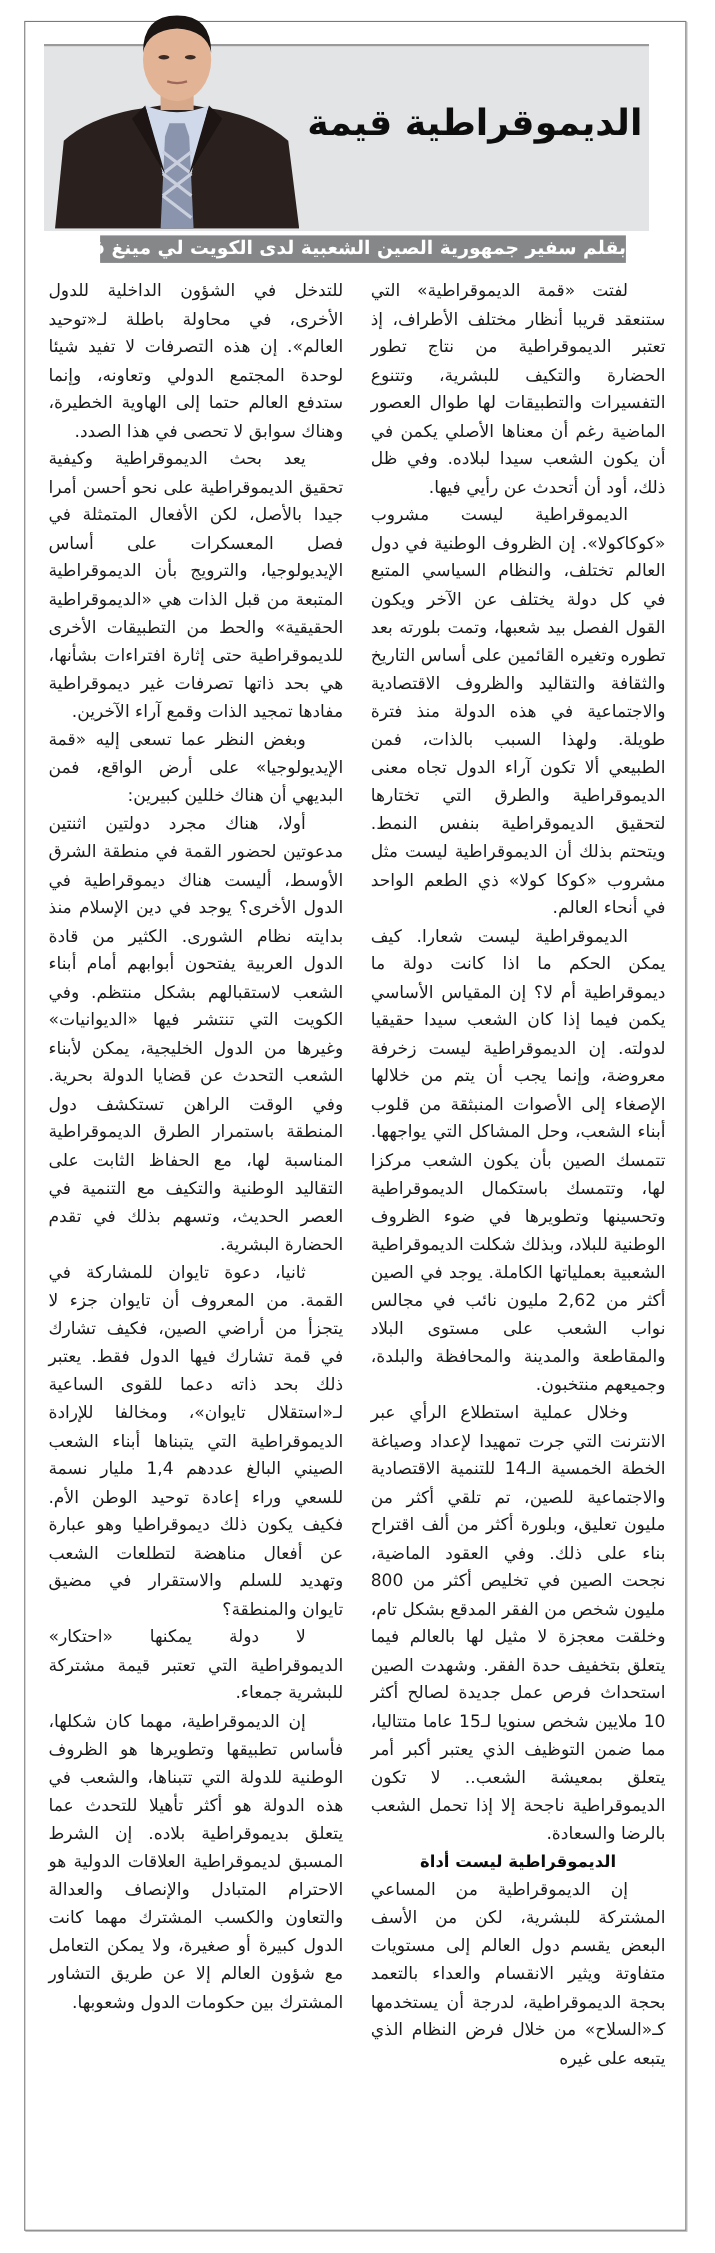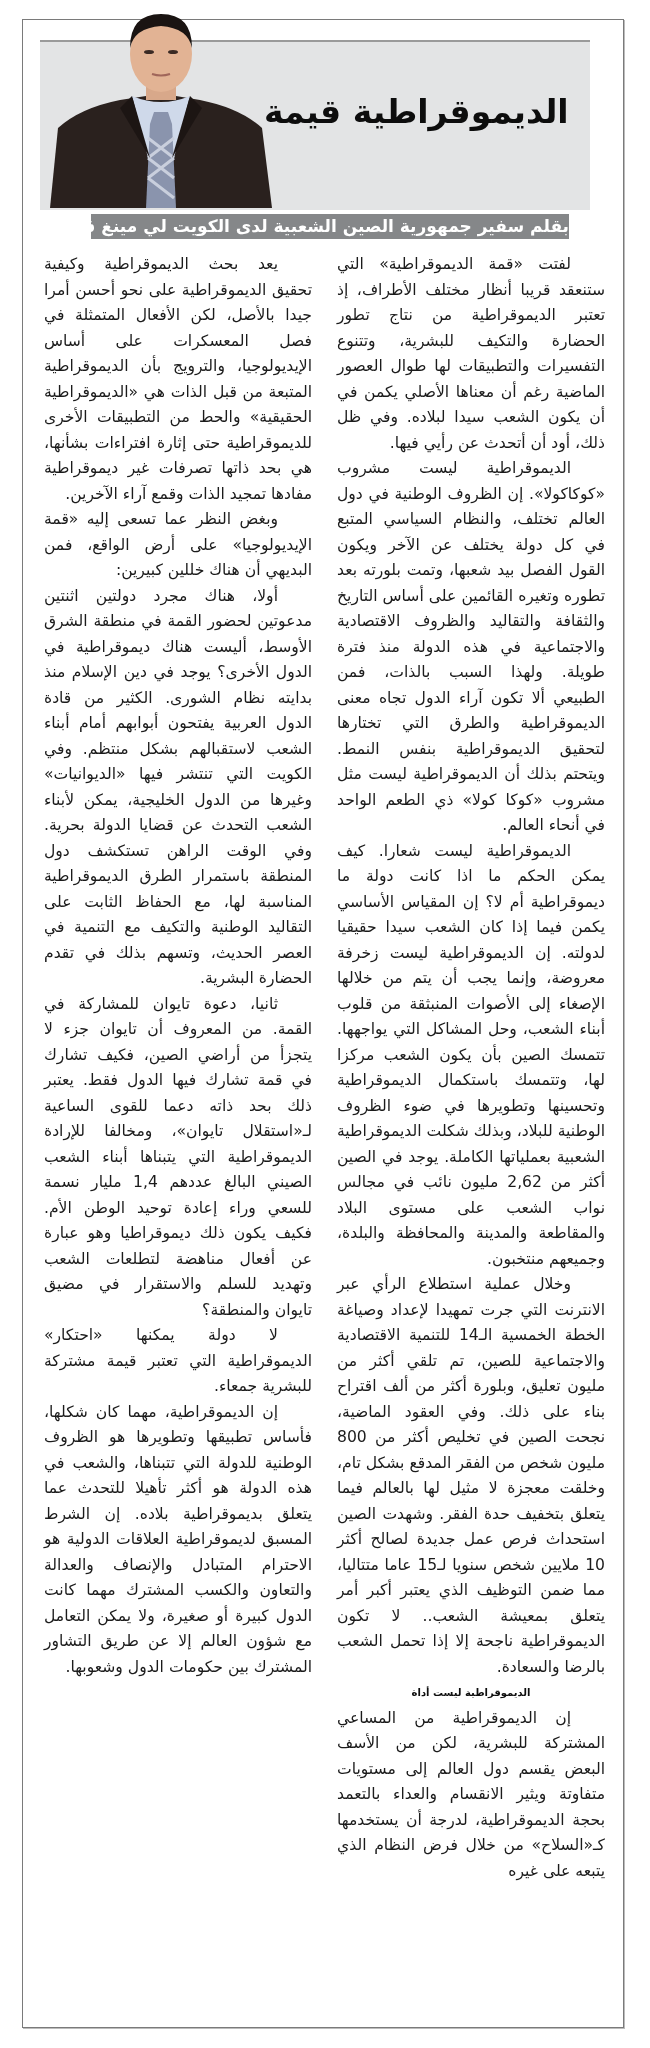--- a/index.html
+++ b/index.html
@@ -33,21 +33,21 @@
     height: 168px;
     background: #e3e4e5;
     border-top: 2px solid #9a9a9a;
   }
   .headline {
     position: absolute;
     right: 66px;
     top: 88px;
     width: 320px;
     margin: 0;
-    text-align: left;
+    text-align: right;
     font-family: "DejaVu Sans", sans-serif;
     font-weight: bold;
     font-size: 33px;
     line-height: 47px;
     color: #0d0d0d;
     letter-spacing: -0.5px;
   }
   .headline span { display: block; }
   .portrait {
     position: absolute;
@@ -92,21 +92,21 @@
   .col p {
     margin: 0;
     text-indent: 0;
   }
   .col p.indent { text-indent: 34px; }
   .subhead {
     margin: 6px 0 10px 0;
     text-align: center !important;
     text-align-last: center !important;
     font-weight: bold;
-    font-size: 10px;
+    font-size: 15px;
     color: #0d0d0d;
   }
 </style>
 </head>
 <body>
 
 <div class="frame" style="border-color: rgb(122, 122, 122);"></div>
 
 <div class="header-panel" style="background: rgb(227, 228, 229);"></div>
 
@@ -145,19 +145,20 @@
 <div class="col col-right">
   <p class="indent">لفتت «قمة الديموقراطية» التي ستنعقد قريبا أنظار مختلف الأطراف، إذ تعتبر الديموقراطية من نتاج تطور الحضارة والتكيف للبشرية، وتتنوع التفسيرات والتطبيقات لها طوال العصور الماضية رغم أن معناها الأصلي يكمن في أن يكون الشعب سيدا لبلاده. وفي ظل ذلك، أود أن أتحدث عن رأيي فيها.</p>
   <p class="indent">الديموقراطية ليست مشروب «كوكاكولا». إن الظروف الوطنية في دول العالم تختلف، والنظام السياسي المتبع في كل دولة يختلف عن الآخر ويكون القول الفصل بيد شعبها، وتمت بلورته بعد تطوره وتغيره القائمين على أساس التاريخ والثقافة والتقاليد والظروف الاقتصادية والاجتماعية في هذه الدولة منذ فترة طويلة. ولهذا السبب بالذات، فمن الطبيعي ألا تكون آراء الدول تجاه معنى الديموقراطية والطرق التي تختارها لتحقيق الديموقراطية بنفس النمط. ويتحتم بذلك أن الديموقراطية ليست مثل مشروب «كوكا كولا» ذي الطعم الواحد في أنحاء العالم.</p>
   <p class="indent">الديموقراطية ليست شعارا. كيف يمكن الحكم ما اذا كانت دولة ما ديموقراطية أم لا؟ إن المقياس الأساسي يكمن فيما إذا كان الشعب سيدا حقيقيا لدولته. إن الديموقراطية ليست زخرفة معروضة، وإنما يجب أن يتم من خلالها الإصغاء إلى الأصوات المنبثقة من قلوب أبناء الشعب، وحل المشاكل التي يواجهها. تتمسك الصين بأن يكون الشعب مركزا لها، وتتمسك باستكمال الديموقراطية وتحسينها وتطويرها في ضوء الظروف الوطنية للبلاد، وبذلك شكلت الديموقراطية الشعبية بعملياتها الكاملة. يوجد في الصين أكثر من 2,62 مليون نائب في مجالس نواب الشعب على مستوى البلاد والمقاطعة والمدينة والمحافظة والبلدة، وجميعهم منتخبون.</p>
   <p class="indent">وخلال عملية استطلاع الرأي عبر الانترنت التي جرت تمهيدا لإعداد وصياغة الخطة الخمسية الـ14 للتنمية الاقتصادية والاجتماعية للصين، تم تلقي أكثر من مليون تعليق، وبلورة أكثر من ألف اقتراح بناء على ذلك. وفي العقود الماضية، نجحت الصين في تخليص أكثر من 800 مليون شخص من الفقر المدقع بشكل تام، وخلقت معجزة لا مثيل لها بالعالم فيما يتعلق بتخفيف حدة الفقر. وشهدت الصين استحداث فرص عمل جديدة لصالح أكثر 10 ملايين شخص سنويا لـ15 عاما متتاليا، مما ضمن التوظيف الذي يعتبر أكبر أمر يتعلق بمعيشة الشعب.. لا تكون الديموقراطية ناجحة إلا إذا تحمل الشعب بالرضا والسعادة.</p>
   <p class="subhead">الديموقراطية ليست أداة</p>
   <p class="indent">إن الديموقراطية من المساعي المشتركة للبشرية، لكن من الأسف البعض يقسم دول العالم إلى مستويات متفاوتة ويثير الانقسام والعداء بالتعمد بحجة الديموقراطية، لدرجة أن يستخدمها كـ«السلاح» من خلال فرض النظام الذي يتبعه على غيره</p>
 </div>
 
 <div class="col col-left">
+  <p>للتدخل في الشؤون الداخلية للدول الأخرى، في محاولة باطلة لـ«توحيد العالم». إن هذه التصرفات لا تفيد شيئا لوحدة المجتمع الدولي وتعاونه، وإنما ستدفع العالم حتما إلى الهاوية الخطيرة، وهناك سوابق لا تحصى في هذا الصدد.</p>
   <p class="indent">يعد بحث الديموقراطية وكيفية تحقيق الديموقراطية على نحو أحسن أمرا جيدا بالأصل، لكن الأفعال المتمثلة في فصل المعسكرات على أساس الإيديولوجيا، والترويج بأن الديموقراطية المتبعة من قبل الذات هي «الديموقراطية الحقيقية» والحط من التطبيقات الأخرى للديموقراطية حتى إثارة افتراءات بشأنها، هي بحد ذاتها تصرفات غير ديموقراطية مفادها تمجيد الذات وقمع آراء الآخرين.</p>
   <p class="indent">وبغض النظر عما تسعى إليه «قمة الإيديولوجيا» على أرض الواقع، فمن البديهي أن هناك خللين كبيرين:</p>
   <p class="indent">أولا، هناك مجرد دولتين اثنتين مدعوتين لحضور القمة في منطقة الشرق الأوسط، أليست هناك ديموقراطية في الدول الأخرى؟ يوجد في دين الإسلام منذ بدايته نظام الشورى. الكثير من قادة الدول العربية يفتحون أبوابهم أمام أبناء الشعب لاستقبالهم بشكل منتظم. وفي الكويت التي تنتشر فيها «الديوانيات» وغيرها من الدول الخليجية، يمكن لأبناء الشعب التحدث عن قضايا الدولة بحرية. وفي الوقت الراهن تستكشف دول المنطقة باستمرار الطرق الديموقراطية المناسبة لها، مع الحفاظ الثابت على التقاليد الوطنية والتكيف مع التنمية في العصر الحديث، وتسهم بذلك في تقدم الحضارة البشرية.</p>
   <p class="indent">ثانيا، دعوة تايوان للمشاركة في القمة. من المعروف أن تايوان جزء لا يتجزأ من أراضي الصين، فكيف تشارك في قمة تشارك فيها الدول فقط. يعتبر ذلك بحد ذاته دعما للقوى الساعية لـ«استقلال تايوان»، ومخالفا للإرادة الديموقراطية التي يتبناها أبناء الشعب الصيني البالغ عددهم 1,4 مليار نسمة للسعي وراء إعادة توحيد الوطن الأم. فكيف يكون ذلك ديموقراطيا وهو عبارة عن أفعال مناهضة لتطلعات الشعب وتهديد للسلم والاستقرار في مضيق تايوان والمنطقة؟</p>
   <p class="indent">لا دولة يمكنها «احتكار» الديموقراطية التي تعتبر قيمة مشتركة للبشرية جمعاء.</p>
   <p class="indent">إن الديموقراطية، مهما كان شكلها، فأساس تطبيقها وتطويرها هو الظروف الوطنية للدولة التي تتبناها، والشعب في هذه الدولة هو أكثر تأهيلا للتحدث عما يتعلق بديموقراطية بلاده. إن الشرط المسبق لديموقراطية العلاقات الدولية هو الاحترام المتبادل والإنصاف والعدالة والتعاون والكسب المشترك مهما كانت الدول كبيرة أو صغيرة، ولا يمكن التعامل مع شؤون العالم إلا عن طريق التشاور المشترك بين حكومات الدول وشعوبها.</p>
 </div>
 
 </body></html>

